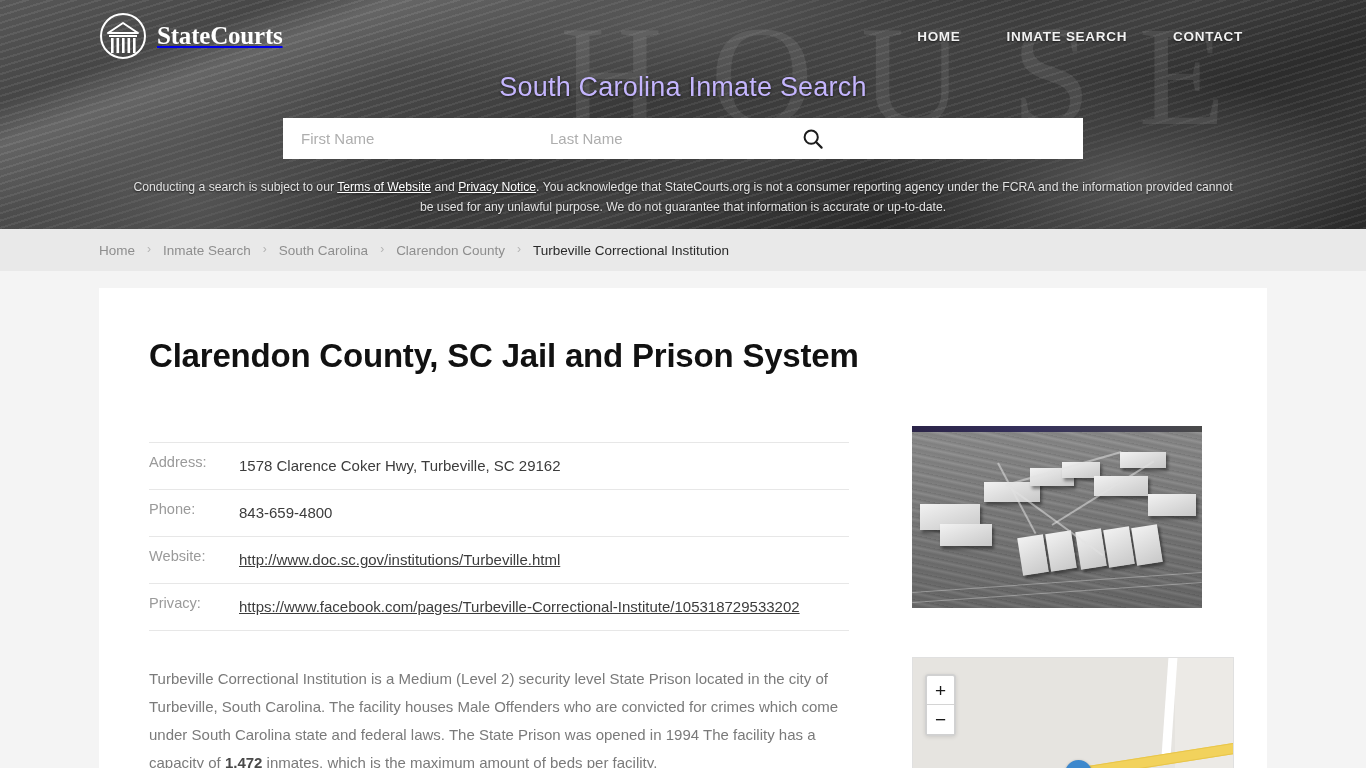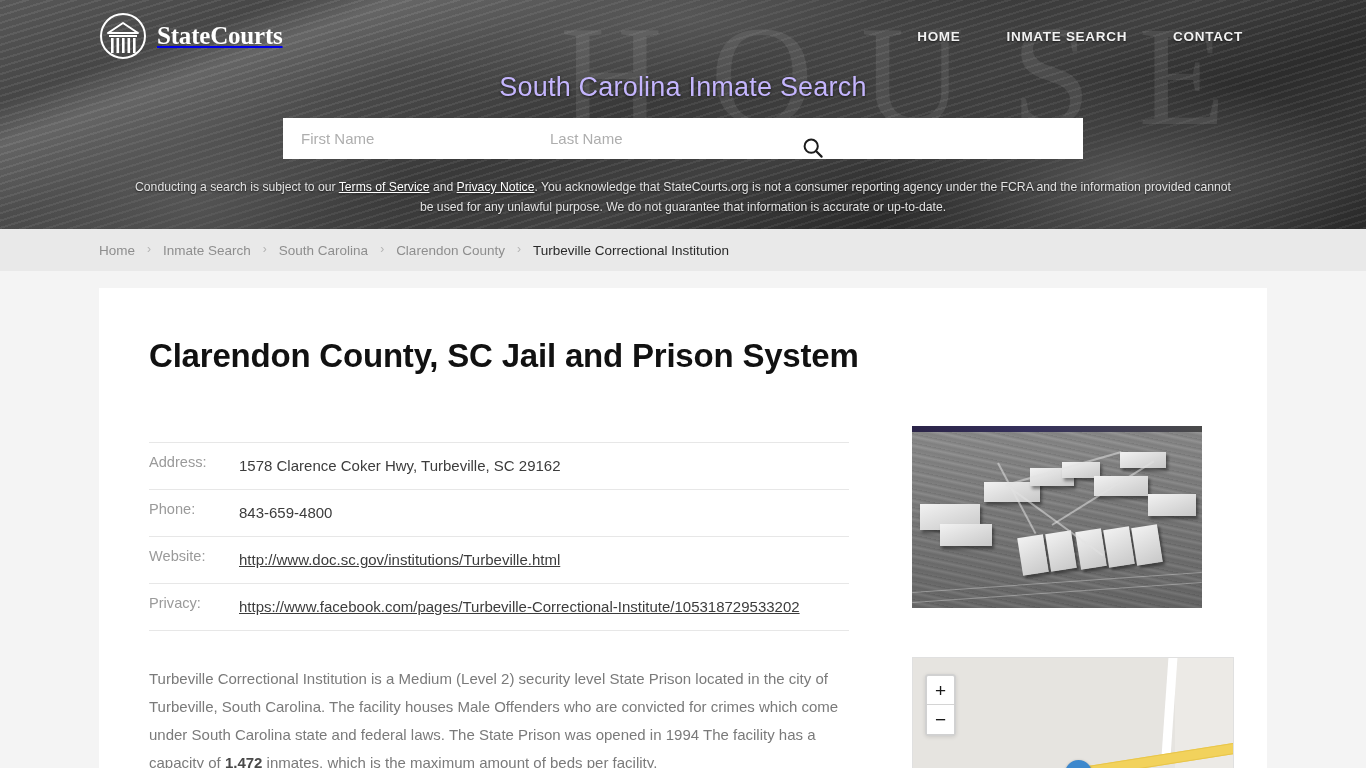--- a/index.html
+++ b/index.html
@@ -95,21 +95,21 @@
     text-shadow: 0 1px 3px rgba(0,0,0,0.65);
   }
 
   
   .searchbar {
     position: absolute;
     left: 283px; top: 118px;
     width: 800px; height: 41px;
     background: #ffffff;
     display: flex;
-    align-items: flex-end;
+    align-items: center;
   }
   .searchbar input {
     border: 0; outline: 0;
     height: 100%;
     font-family: "Liberation Sans", sans-serif;
     font-size: 15px;
     color: #333;
     padding: 0 18px;
     background: transparent;
   }
@@ -372,21 +372,21 @@
       <div class="vline"></div>
       <div class="vline"></div>
       <button class="searchbtn" type="submit">
         <svg width="22" height="22" viewBox="0 0 22 22">
           <circle cx="9.2" cy="9.2" r="6.6" fill="none" stroke="#1c1c1c" stroke-width="2"></circle>
           <line x1="14" y1="14" x2="19.6" y2="19.6" stroke="#1c1c1c" stroke-width="2.2" stroke-linecap="round"></line>
         </svg>
       </button>
     </form>
 
-    <p class="disclaimer"><span>Conducting a search is subject to our </span><a href="#">Terms of Service</a><span> and </span><a href="#">Privacy Notice</a><span>. You acknowledge that StateCourts.org is not a consumer reporting agency under the FCRA and the information provided cannot be used for any unlawful purpose. We do not guarantee that information is accurate or up-to-date.</span></p>
+    <p class="disclaimer"><span>Conducting a search is subject to our </span><a href="#">Terms of Website</a><span> and </span><a href="#">Privacy Notice</a><span>. You acknowledge that StateCourts.org is not a consumer reporting agency under the FCRA and the information provided cannot be used for any unlawful purpose. We do not guarantee that information is accurate or up-to-date.</span></p>
 
   </div>
 </div>
 
 <div class="crumbbar">
   <div class="crumbs">
     <a href="#">Home</a>
     <span class="sep">›</span>
     <a href="#">Inmate Search</a>
     <span class="sep">›</span>

